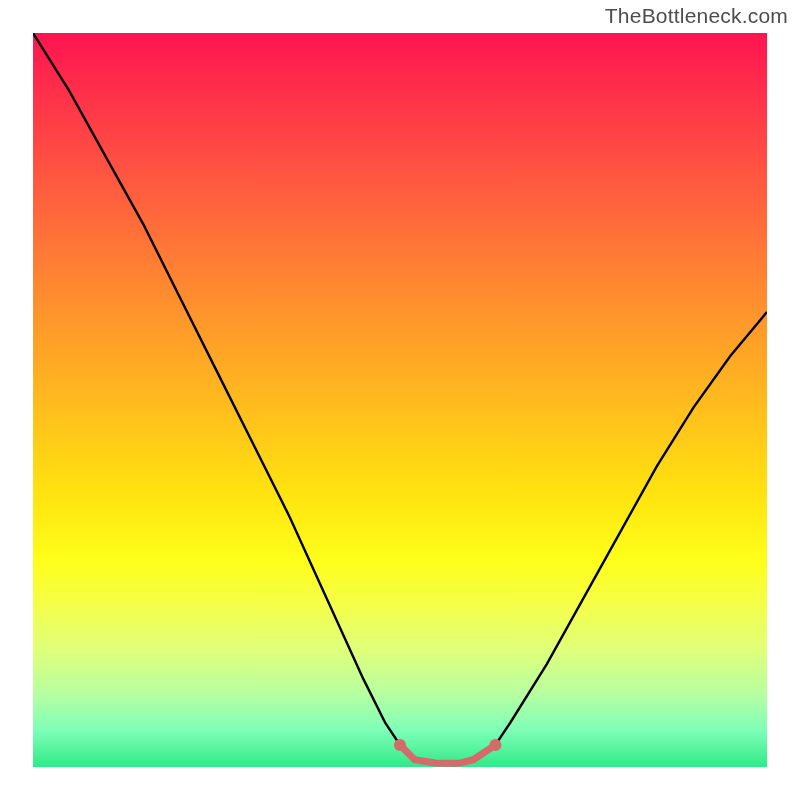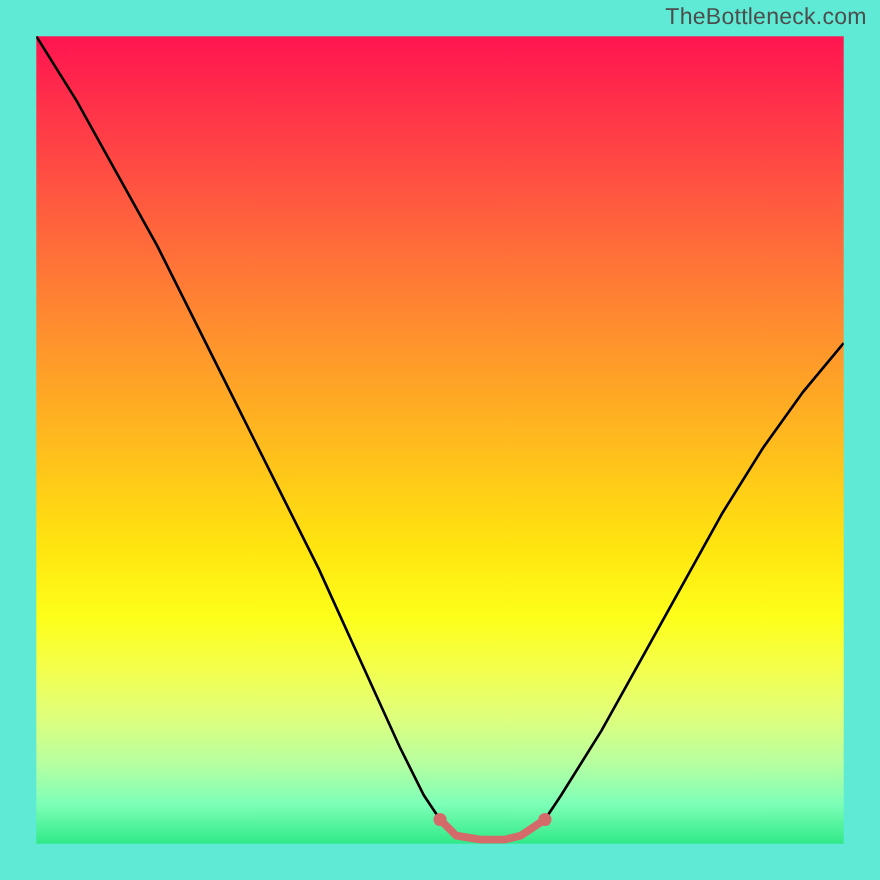--- a/index.html
+++ b/index.html
@@ -10,21 +10,21 @@
     background: #000;
     overflow: hidden;
     font-family: Arial, Helvetica, sans-serif;
   }
   .frame {
     position: absolute;
     left: 0;
     top: 0;
     width: 800px;
     height: 800px;
-    background: #5eead4;
+    background: #ffffff;
   }
   .watermark {
     position: absolute;
     top: 4px;
     right: 12px;
     color: #4d4d4d;
     font-size: 21px;
     font-weight: 500;
     letter-spacing: 0.2px;
   }

